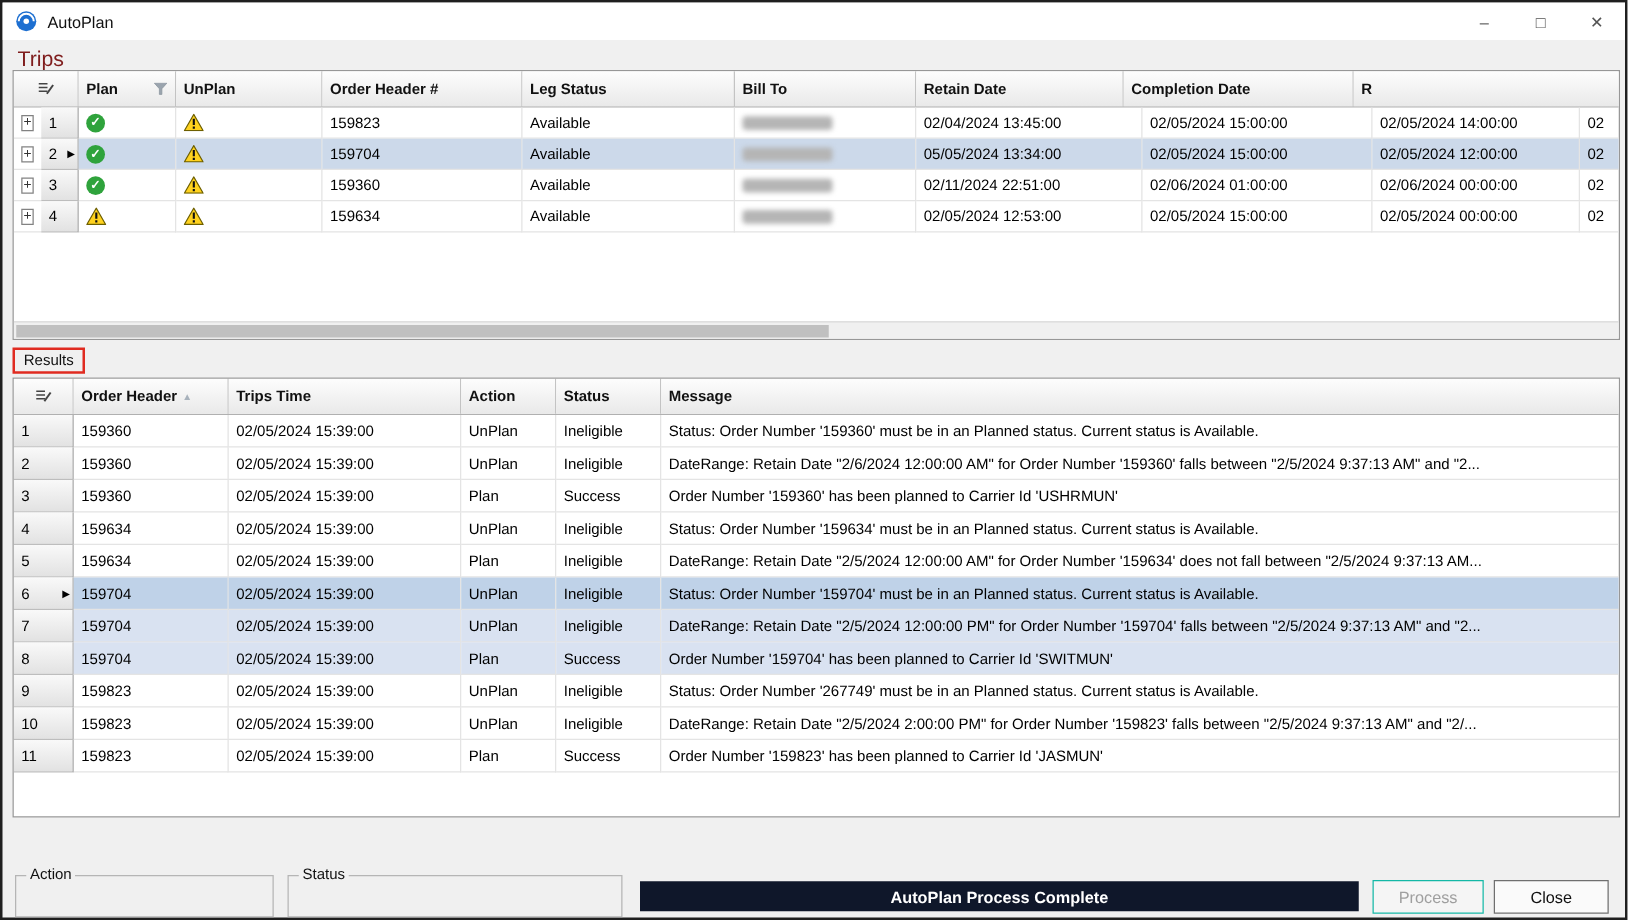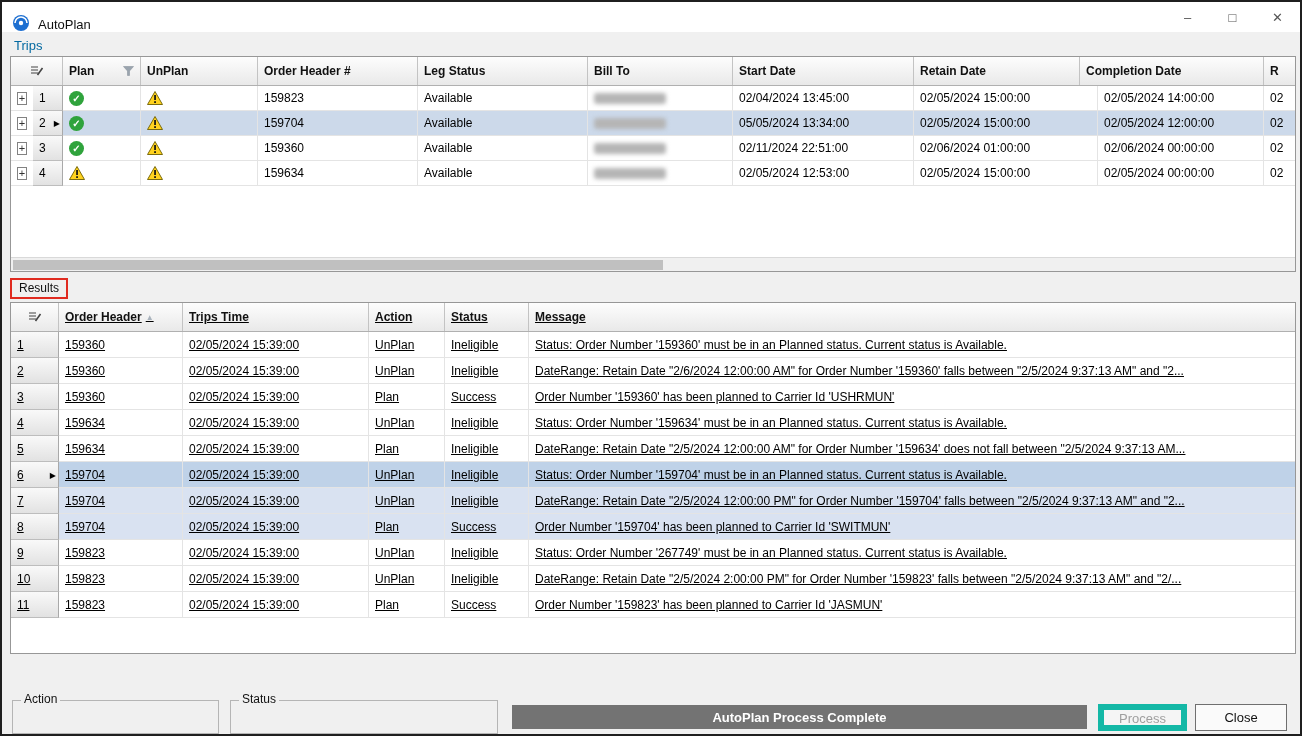--- a/index.html
+++ b/index.html
@@ -2,34 +2,34 @@
 <html><head>
 <meta charset="utf-8">
 <style>
   * { box-sizing: border-box; }
   body { margin: 0; background: #777; font-family: "Liberation Sans", sans-serif; }
   .window { position: relative; width: 1302px; height: 736px; background: #f0f0f0;
             border: 2px solid #1f1f1f; overflow: hidden; }
 
   
   .titlebar { position: absolute; left: 0; top: 0; right: 0; height: 30px; background: #ffffff;
-              display: flex; align-items: flex-end; }
+              display: flex; align-items: center; }
   .app-icon { width: 18px; height: 18px; margin-left: 10px; display: inline-flex; }
   .title-text { margin-left: 8px; font-size: 13px; color: #111; }
   .win-btns { margin-left: auto; display: flex; height: 30px; }
   .win-btn { width: 45px; height: 30px; display: flex; align-items: center; justify-content: center;
              color: #555; font-size: 13px; cursor: default; }
 
   
-  .grp-label { position: absolute; left: 12px; top: 36px; font-size: 13px; color: #0369a1; }
+  .grp-label { position: absolute; left: 12px; top: 36px; font-size: 17px; color: #7f1d1d; }
 
   
   .grid { position: absolute; background: #fff; border: 1px solid #979797; overflow: hidden; }
   .trips-grid { left: 8px; top: 54px; width: 1286px; height: 216px; }
-  .results-grid { left: 8px; top: 300px; width: 1286px; height: 352px; text-decoration: underline; }
+  .results-grid { left: 8px; top: 300px; width: 1286px; height: 352px; }
   .grid-header { display: flex; height: 29px; border-bottom: 1px solid #b0b0b0; }
   .gh { display: flex; align-items: center; padding: 0 6px; height: 100%;
         background: linear-gradient(#fdfdfd, #e9e9e9); border-right: 1px solid #c3c3c3;
         font-size: 12px; font-weight: bold; color: #111; white-space: nowrap; overflow: hidden; }
   .cell { display: flex; align-items: center; padding: 0 6px; height: 100%;
           border-right: 1px solid #e4e4e4; border-bottom: 1px solid #e4e4e4;
           font-size: 12px; color: #000; white-space: nowrap; overflow: hidden; position: relative; }
   .rowhdr { background: linear-gradient(#f9f9f9, #e2e2e2); border-right: 1px solid #a9a9a9;
             border-bottom: 1px solid #bdbdbd; }
   .trow { display: flex; height: 25px; }
@@ -84,21 +84,21 @@
   .radio-opt { display: inline-flex; align-items: flex-end; gap: 4px; font-size: 14px; color: #111; margin-top: 32px; }
   .radio { width: 13px; height: 13px; border: 1px solid #5a5a5a; border-radius: 50%; background: #fff;
            display: inline-flex; align-items: center; justify-content: center; flex: 0 0 auto; }
   .radio.checked::after { content: ""; width: 5px; height: 5px; border-radius: 50%; background: #222; }
 
   .green-bar { position: absolute; left: 510px; top: 703px; width: 575px; height: 24px;
                display: flex; align-items: center; justify-content: center; color: #fff;
                font-size: 13px; font-weight: bold; }
   .btn { position: absolute; top: 702px; height: 27px; font-size: 13px;
          font-family: "Liberation Sans", sans-serif; }
-  .btn-process { left: 1096px; width: 89px; background: #f5f5f5; border: 6px solid #14b8a6;
+  .btn-process { left: 1096px; width: 89px; background: #f5f5f5; border: 1px solid #14b8a6;
                  color: #9f9f9f; }
   .btn-close { left: 1193px; width: 92px; background: #fafafa; border: 1px solid #6f6f6f; color: #111; }
 </style>
 </head>
 <body>
 
 <div class="window">
 
   <div class="titlebar">
     <span class="app-icon">
@@ -133,21 +133,20 @@
         <span class="funnel">
           <svg width="11" height="10" viewBox="0 0 11 10">
               <path d="M0.5 0.5 H10.5 L6.5 5 V9.5 L4.5 9.5 V5 Z" fill="#9aa4ae" stroke="#8a949e" stroke-width="0.6"></path>
             </svg>
         </span>
       </div>
       <div class="gh c-unplan">UnPlan</div>
       <div class="gh c-order">Order Header #</div>
       <div class="gh c-leg">Leg Status</div>
       <div class="gh c-billto">Bill To</div>
-      <div class="gh c-start">Start Date</div>
       <div class="gh c-retain">Retain Date</div>
       <div class="gh c-comp">Completion Date</div>
       <div class="gh c-extra">R</div>
     </div>
     <div class="grid-body" id="trips-body">
         <div class="trow">
           <div class="cell c-exp">
             <span class="expand-box">+</span>
           </div>
           <div class="cell c-num rowhdr">1</div>
@@ -414,20 +413,20 @@
           <span class="radio"></span>
           <span>Ineligible</span>
         </label>
         <label class="radio-opt">
           <span class="radio"></span>
           <span>Fail</span>
         </label>
       </div>
   </div>
 
-  <div class="green-bar" style="background: #737373;">
+  <div class="green-bar" style="background: #0f172a;">
     <span>AutoPlan Process Complete</span>
   </div>
 
   <button class="btn btn-process" disabled="">Process</button>
   <button class="btn btn-close">Close</button>
 
 </div>
 
 </body></html>

